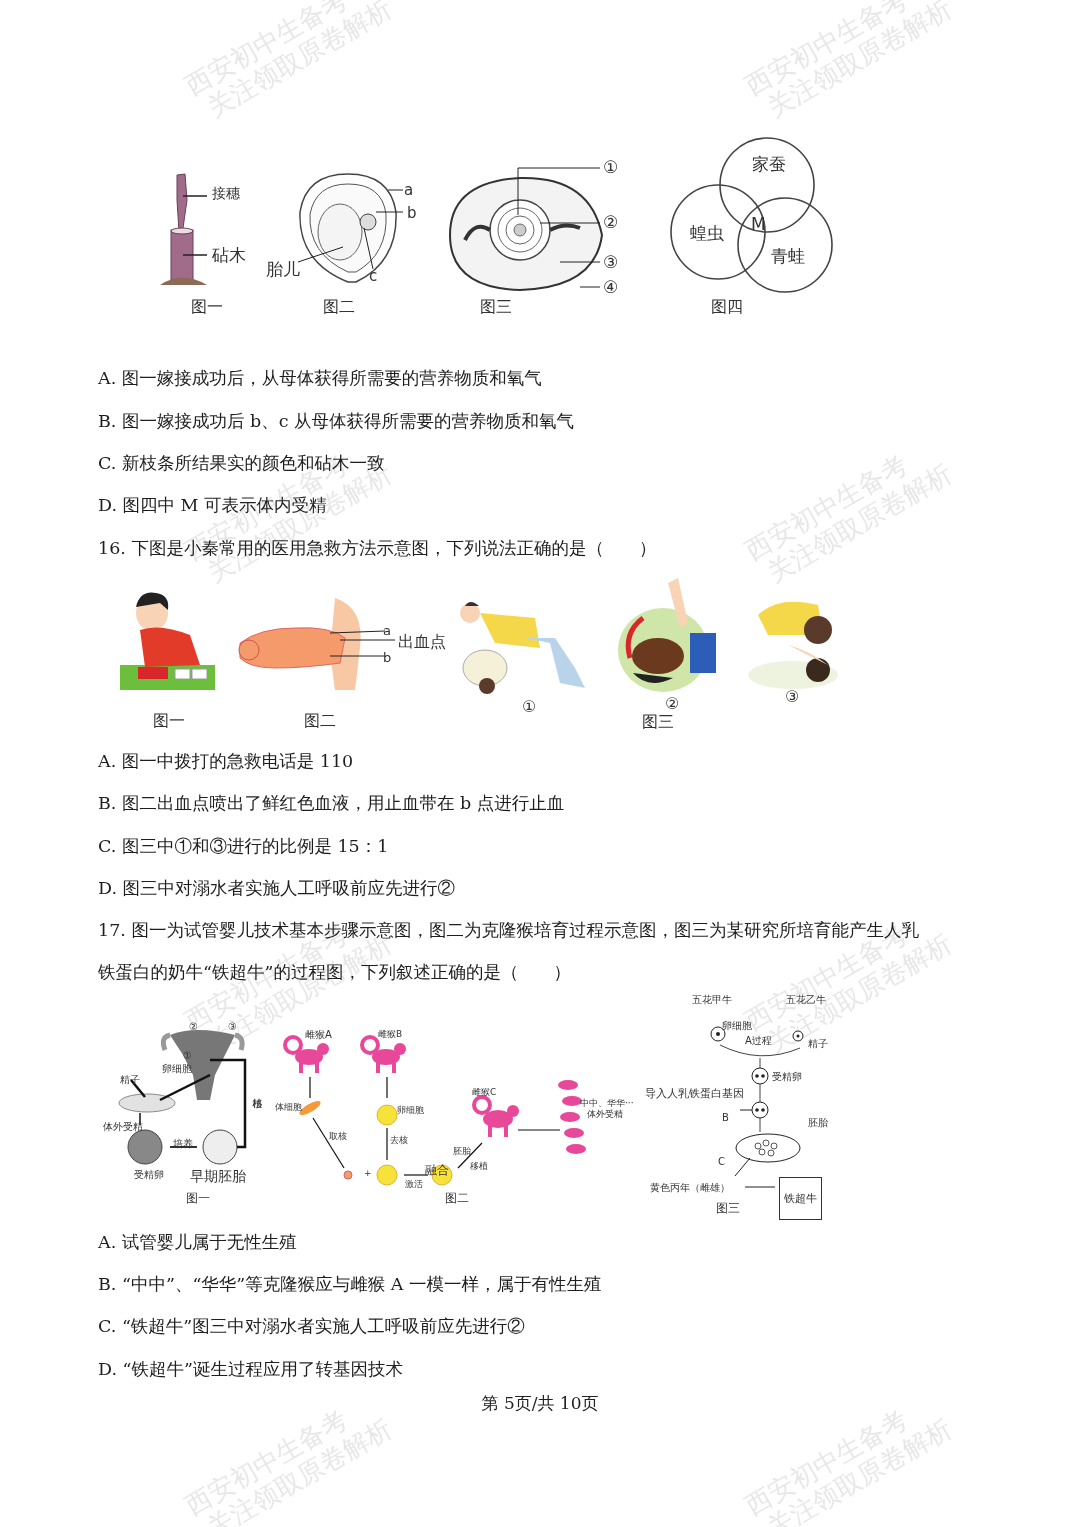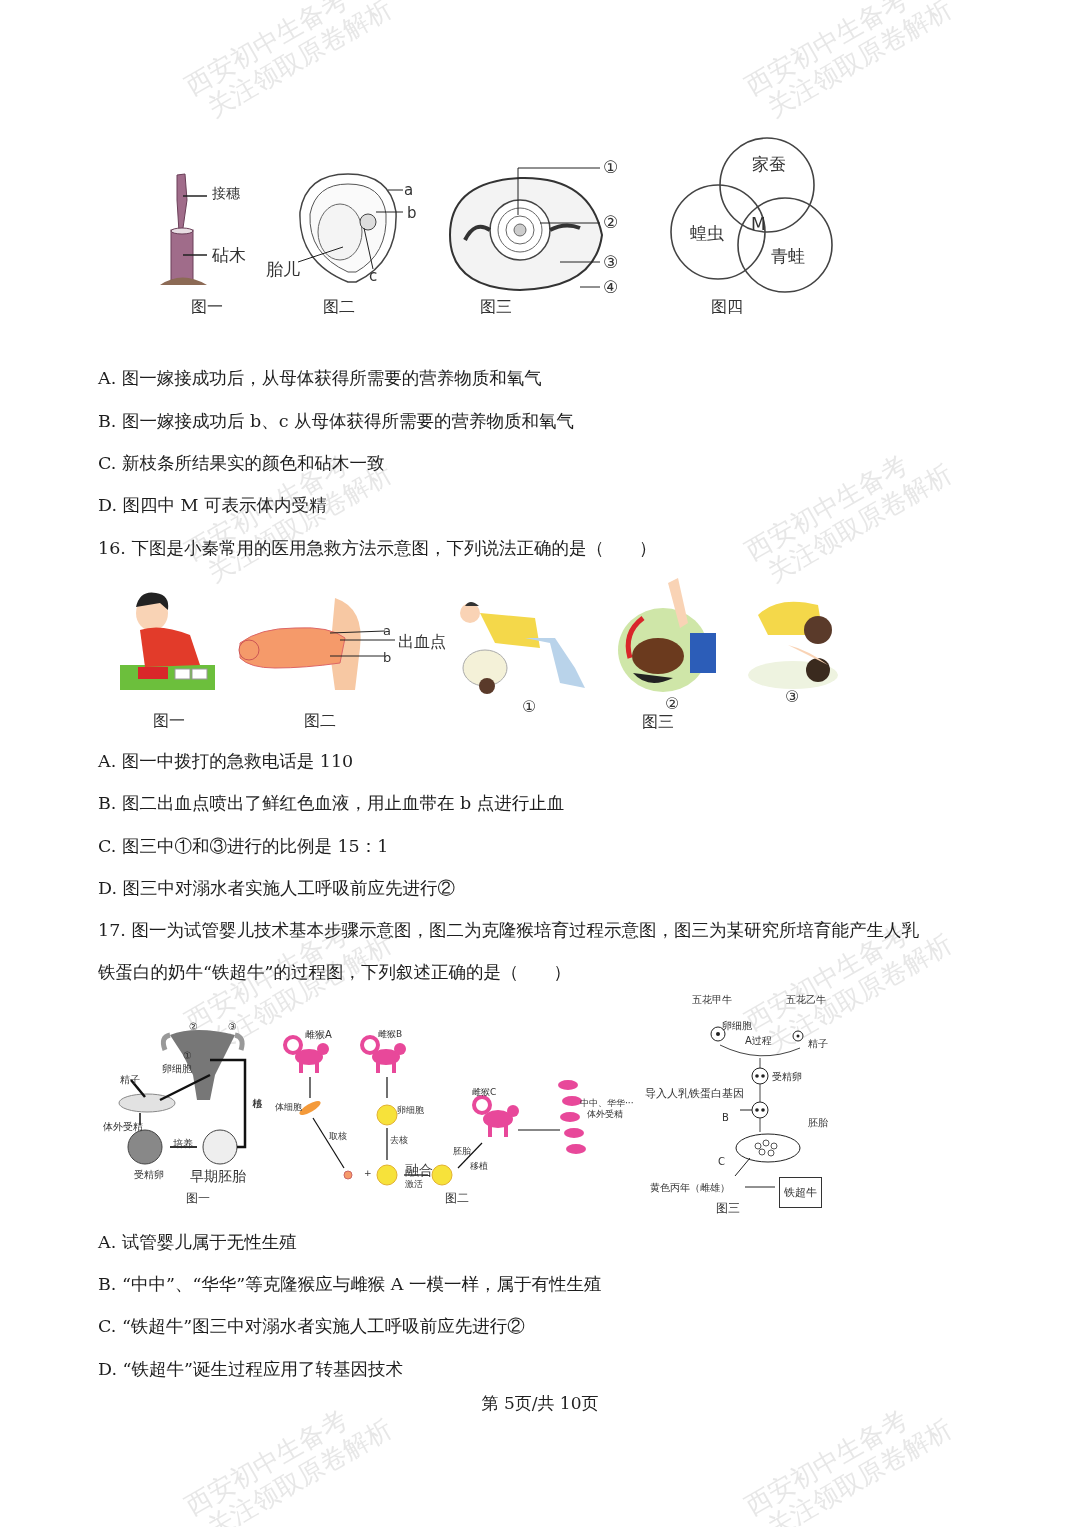--- a/index.html
+++ b/index.html
@@ -253,21 +253,21 @@
     <circle cx="172" cy="155" r="10" fill="#f7e23a" stroke="#e2b230"></circle>
   </svg>
   <div class="lbl" style="left:305px;top:1028px;font-size:10px">雌猴A</div>
   <div class="lbl" style="left:378px;top:1028px;font-size:9px">雌猴B</div>
   <div class="lbl" style="left:472px;top:1086px;font-size:9px">雌猴C</div>
   <div class="lbl" style="left:275px;top:1101px;font-size:9px">体细胞</div>
   <div class="lbl" style="left:397px;top:1104px;font-size:9px">卵细胞</div>
   <div class="lbl" style="left:329px;top:1130px;font-size:9px">取核</div>
   <div class="lbl" style="left:390px;top:1134px;font-size:9px">去核</div>
   <div class="lbl" style="left:364px;top:1168px;font-size:9px">+</div>
-  <div class="lbl" style="left:405px;top:1162px;font-size:14px">融合</div>
+  <div class="lbl" style="left:425px;top:1162px;font-size:12px">融合</div>
   <div class="lbl" style="left:405px;top:1178px;font-size:9px">激活</div>
   <div class="lbl" style="left:453px;top:1145px;font-size:9px">胚胎</div>
   <div class="lbl" style="left:470px;top:1160px;font-size:9px">移植</div>
   <div class="lbl" style="left:580px;top:1097px;font-size:9px">中中、华华···</div>
   <div class="lbl" style="left:587px;top:1108px;font-size:9px">体外受精</div>
   <div class="cap" style="left:445px;top:1190px;font-size:12px">图二</div>
 </div>
 
 <div>
   <svg style="left:640px;top:1000px" width="200" height="200">
@@ -301,21 +301,21 @@
   <div class="lbl" style="left:786px;top:993px;font-size:10px">五花乙牛</div>
   <div class="lbl" style="left:722px;top:1019px;font-size:10px">卵细胞</div>
   <div class="lbl" style="left:808px;top:1037px;font-size:10px">精子</div>
   <div class="lbl" style="left:745px;top:1034px;font-size:10px">A过程</div>
   <div class="lbl" style="left:772px;top:1070px;font-size:10px">受精卵</div>
   <div class="lbl" style="left:645px;top:1086px;font-size:11px">导入人乳铁蛋白基因</div>
   <div class="lbl" style="left:722px;top:1112px;font-size:10px">B</div>
   <div class="lbl" style="left:808px;top:1116px;font-size:10px">胚胎</div>
   <div class="lbl" style="left:718px;top:1156px;font-size:10px">C</div>
   <div class="lbl" style="left:650px;top:1181px;font-size:10px">黄色丙年（雌雄）</div>
-  <div class="lbl" style="left:779px;top:1177px;font-size:11px;border:1px solid #333;padding:7px 4px">铁超牛</div>
+  <div class="lbl" style="left:779px;top:1177px;font-size:11px;border:1px solid #333;padding:13px 4px">铁超牛</div>
   <div class="cap" style="left:716px;top:1200px;font-size:12px">图三</div>
 </div>
 
 <div class="line" style="top:1230px">A. 试管婴儿属于无性生殖</div>
 <div class="line" style="top:1272px">B. “中中”、“华华”等克隆猴应与雌猴 A 一模一样，属于有性生殖</div>
 <div class="line" style="top:1314px">C. “铁超牛”图三中对溺水者实施人工呼吸前应先进行②</div>
 <div class="line" style="top:1357px">D. “铁超牛”诞生过程应用了转基因技术</div>
 
 <div class="footer">第 5页/共 10页</div>
 

